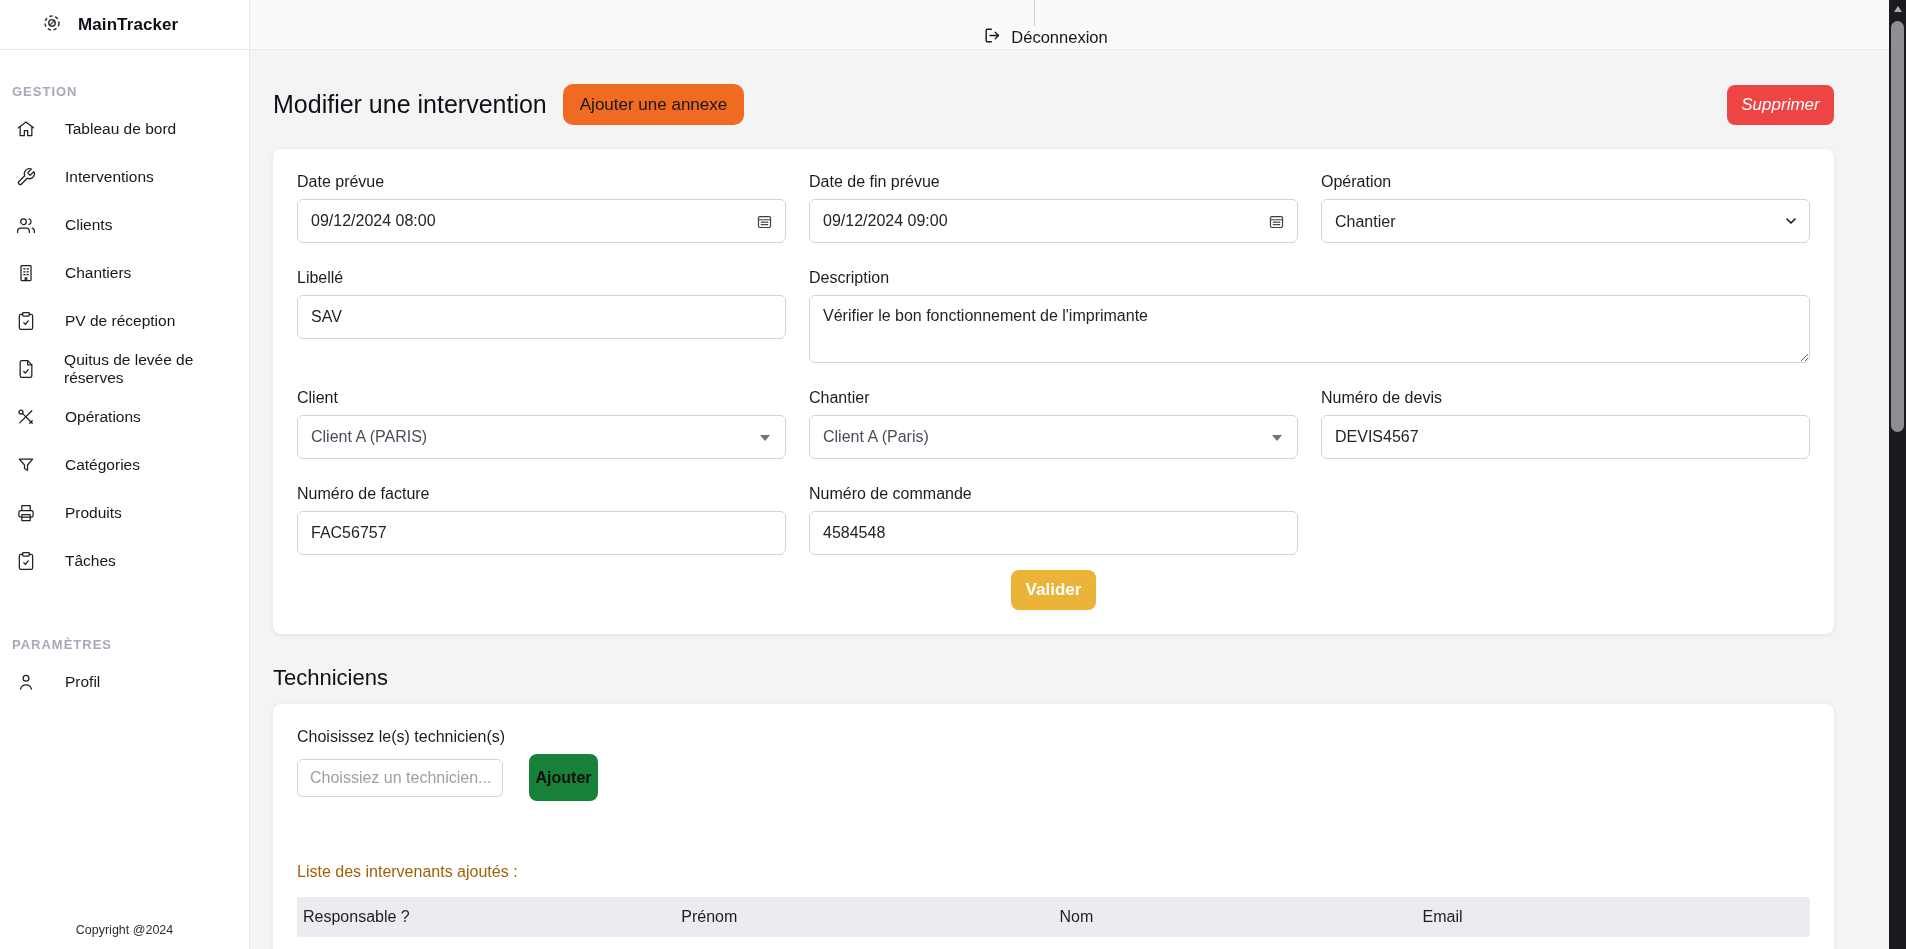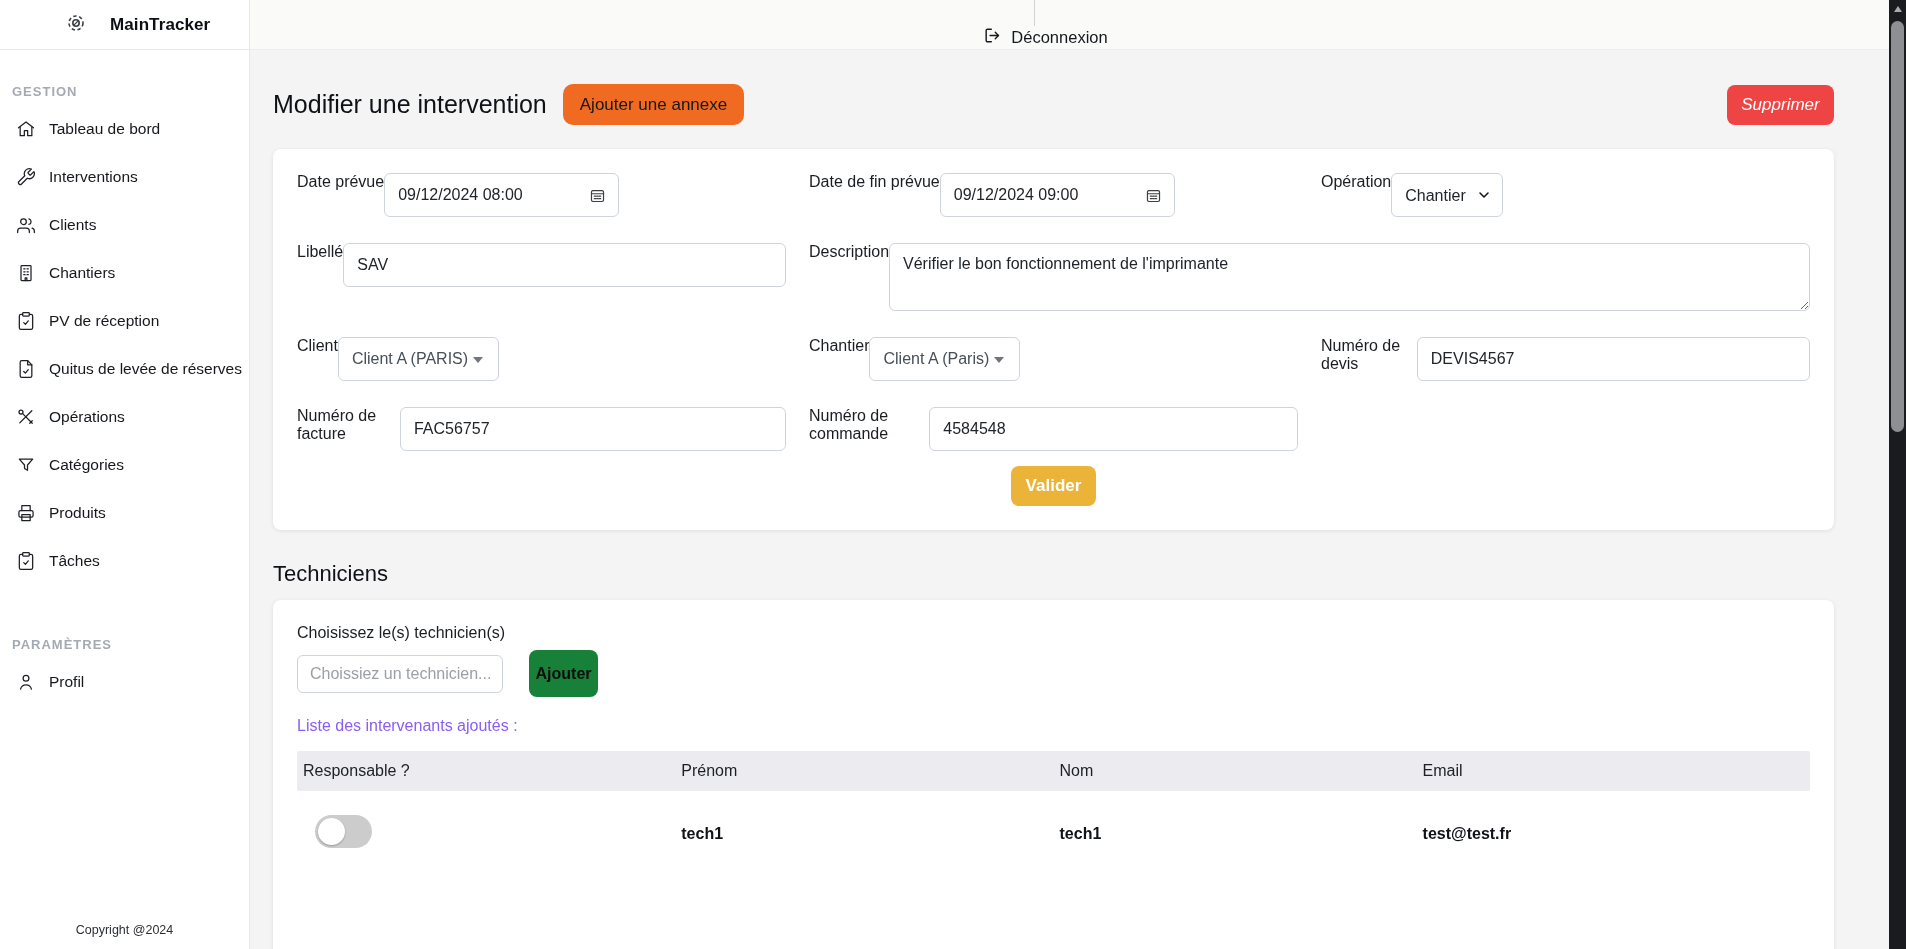--- a/index.html
+++ b/index.html
@@ -10,37 +10,37 @@
     color:#15181d;
     position:relative;
   }
 
   
   .sidebar {
     position:absolute; left:0; top:0; width:250px; height:949px;
     background:#ffffff; border-right:1px solid #e7e8ea; z-index:5;
   }
   .logo-row {
-    height:50px; display:flex; align-items:center; gap:22px;
-    padding-left:64px; border-bottom:1px solid #e7e8ea;
+    height:50px; display:flex; align-items:center; gap:14px;
+    padding-left:40px; border-bottom:1px solid #e7e8ea;
   }
   .logo-row svg { flex:0 0 auto; }
   .app-title { font-size:17px; font-weight:700; color:#0c0f14; letter-spacing:.1px; }
 
   .nav-section-label {
     font-size:13px; font-weight:600; color:#a4aab4; letter-spacing:1px;
     padding:34px 0 6px 12px;
   }
   .nav-section-label.second { padding-top:52px; }
   .nav-item {
     display:flex; align-items:center; gap:12px;
     height:48px; padding-left:15px; cursor:pointer; color:#15181d;
   }
   .nav-item .ico { width:22px; height:22px; display:flex; align-items:center; justify-content:center; color:#1c1f24; }
-  .nav-item .lbl { font-size:15.5px; }
+  .nav-item .lbl { font-size:15.5px;margin-left:16px; }
   .copyright {
     position:absolute; bottom:12px; left:0; width:100%;
     text-align:center; font-size:12.5px; color:#2b2e33;
   }
 
   
   .topbar {
     position:absolute; left:250px; top:0; width:1639px; height:50px;
     background:#fafaf9; border-bottom:1px solid #eceded; z-index:4;
     display:flex; align-items:center; justify-content:flex-end; padding-right:48px;flex-direction:column;
@@ -82,21 +82,21 @@
     background:var(--danger-red,#ee4444); color:#ffffff; font-size:17px;font-style:italic;
   }
 
   .card {
     background:#ffffff; border-radius:8px;
     box-shadow:0 1px 4px rgba(0,0,0,.09);
   }
   .form-card { margin-top:24px; padding:24px; }
 
   .form-grid { display:grid; grid-template-columns:1fr 1fr 1fr; column-gap:23px; row-gap:26px; }
-  .field { display:flex; }
+  .field { display:flex; flex-direction:column; }
   .field > label { font-size:16px; color:#1a1d22; margin-bottom:8px; }
   .span2 { grid-column:2 / 4; }
 
   .ctl {
     height:44px; border:1px solid #ced4da; border-radius:6px; background:#fff;
     font-family:inherit; font-size:16px; color:#212529; padding:0 13px; width:100%;
   }
   textarea.ctl { height:68px; padding:9px 13px; resize:vertical; line-height:1.35; }
 
   .input-wrap { position:relative; display:flex; align-items:center; }
@@ -131,21 +131,21 @@
   .tech-row { display:flex; align-items:center; margin-top:8px; }
   .tech-input {
     width:206px; height:38px; border:1px solid #ced4da; border-radius:6px;
     font-family:inherit; font-size:16px; padding:0 12px; color:#212529;
   }
   .tech-input::placeholder { color:#9aa0a6; }
   .btn-add {
     margin-left:26px; height:47px; width:69px; border-radius:8px;
     background:var(--add-green,#17813a); color:#0c0e0b; font-size:16px; font-weight:700;
   }
-  .list-label { margin-top:20px; font-size:16px; color:#8b5cf6; }
+  .list-label { margin-top:62px; font-size:16px; color:#a16207; }
 
   table.tech-table { width:100%; margin-top:16px; border-collapse:collapse; table-layout:fixed; }
   .tech-table thead th {
     background:#ebebf0; font-weight:400; font-size:16px; color:#1c1f24;
     text-align:left; height:40px; padding:0 6px; vertical-align:middle;
   }
   .tech-table thead th:first-child { border-radius:2px 0 0 2px; padding-left:6px; }
   .tech-table thead th:last-child { border-radius:0 2px 2px 0; }
   .tech-table td { padding:24px 6px 0 6px; vertical-align:middle; font-size:16px; font-weight:700; color:#101317; }
   .col-resp { width:25%; } .col-pre { width:25%; } .col-nom { width:24%; } .col-mail { width:22%; } .col-act { width:4%; }

